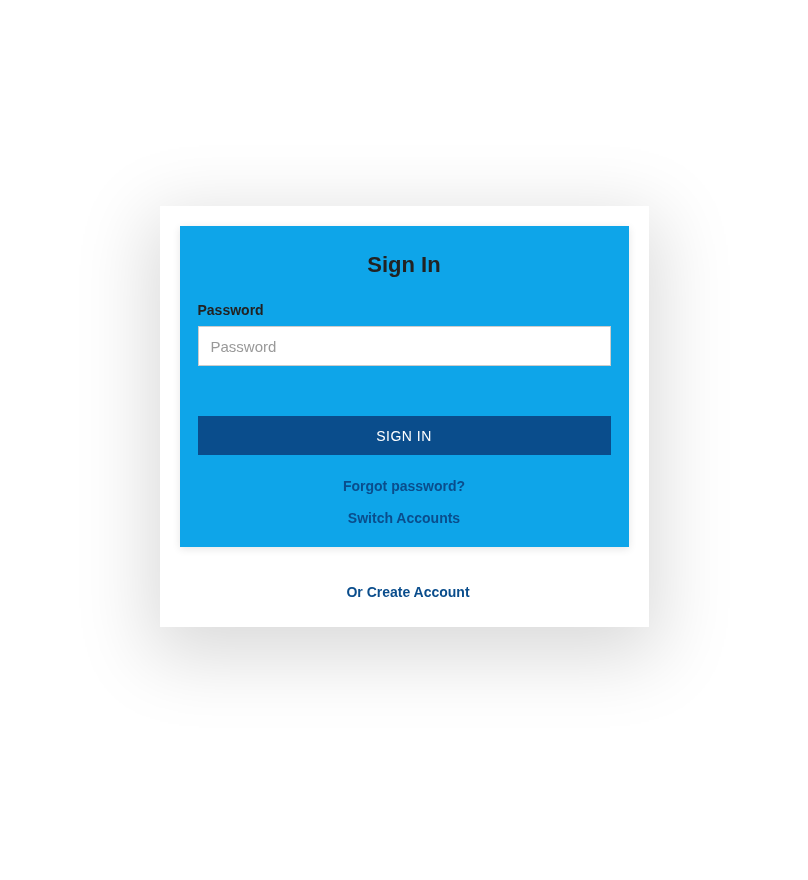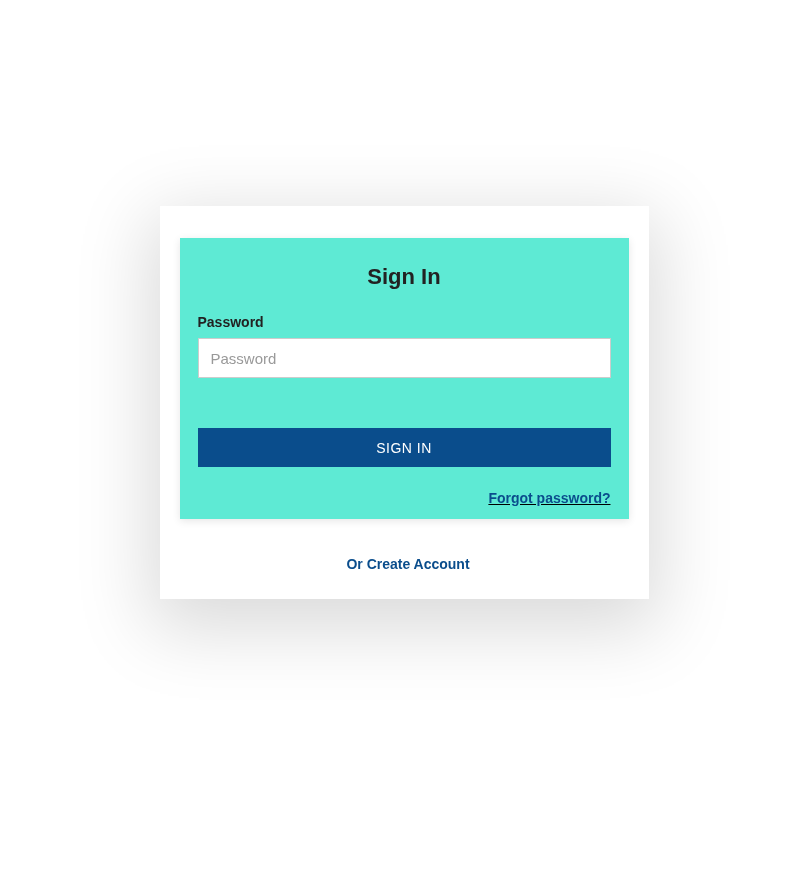--- a/index.html
+++ b/index.html
@@ -17,24 +17,24 @@
       justify-content: center;
       padding-top: 206px;
     }
     .outer-container {
       width: 489px;
       background: #ffffff;
       box-shadow: 0 20px 70px 10px rgba(0,0,0,0.15);
       padding: 20px 0 26px 0;
     }
     .card {
-      background: #5eead4;
-      margin: 12px 20px;
+      background: #0ea5e9;
+      margin: 0 20px;
       box-shadow: 0 2px 8px rgba(0,0,0,0.1);
-      padding: 26px 18px 12px 18px;
+      padding: 26px 18px 20px 18px;
     }
     .card-title {
       text-align: center;
       font-size: 22px;
       font-weight: 700;
       color: #222;
       margin-bottom: 24px;
     }
     .field-group {
       margin-bottom: 24px;
@@ -72,23 +72,22 @@
       border: none;
       font-size: 14px;
       font-weight: 500;
       letter-spacing: 0.5px;
       cursor: pointer;
       margin-top: 50px;
       margin-bottom: 22px;
       font-family: inherit;
     }
     .link-row {
-      text-align: right;
+      text-align: center;
       margin-bottom: 14px;
-      text-decoration: underline;
     }
     .link-row:last-child {
       margin-bottom: 0;
     }
     .text-link {
       color: #0a4d8c;
       font-size: 14px;
       font-weight: 700;
       text-decoration: none;
       cursor: pointer;
@@ -111,18 +110,21 @@
       <label class="field-label">Password</label>
       <input type="password" class="text-input" placeholder="Password" style="">
     </div>
 
     <button class="btn-primary">SIGN IN</button>
 
     <div class="link-row">
       <a class="text-link">Forgot password?</a>
     </div>
 
+    <div class="link-row">
+      <a class="text-link">Switch Accounts</a>
+    </div>
   </div>
 
   <div class="create-account">
     <a class="text-link">Or Create Account</a>
   </div>
 </div>
 
 </body></html>

